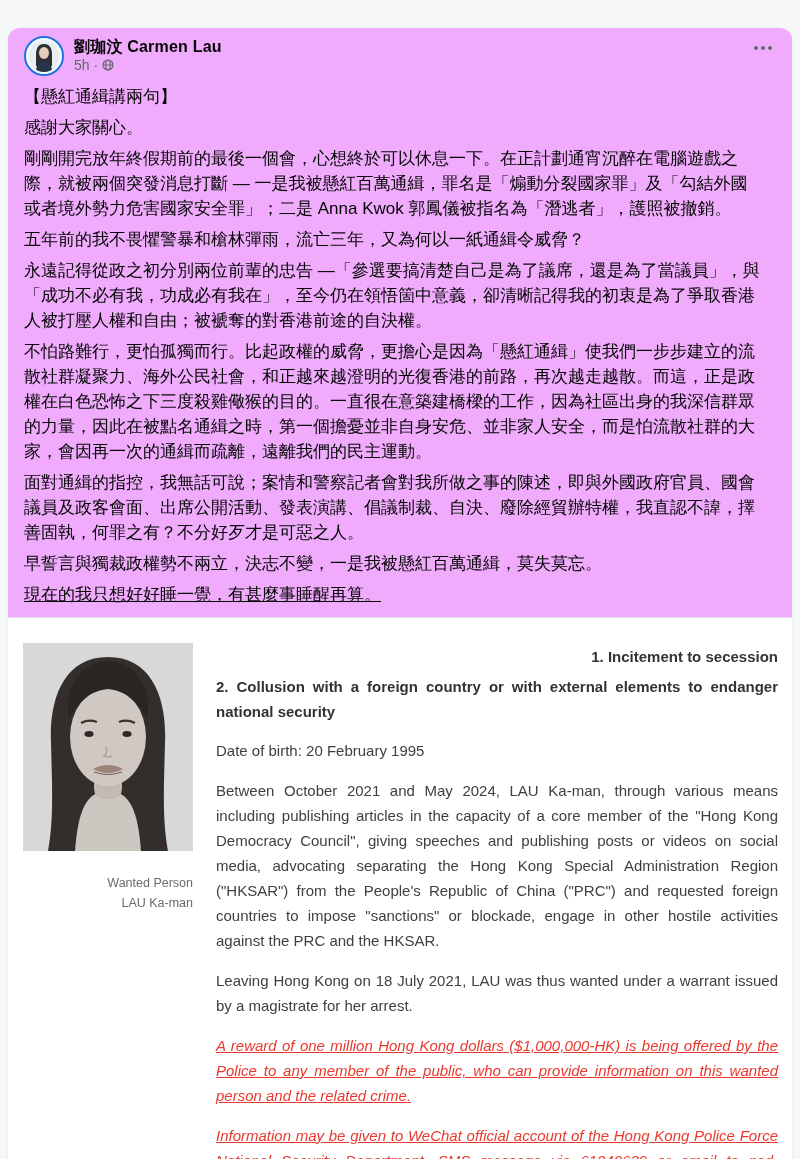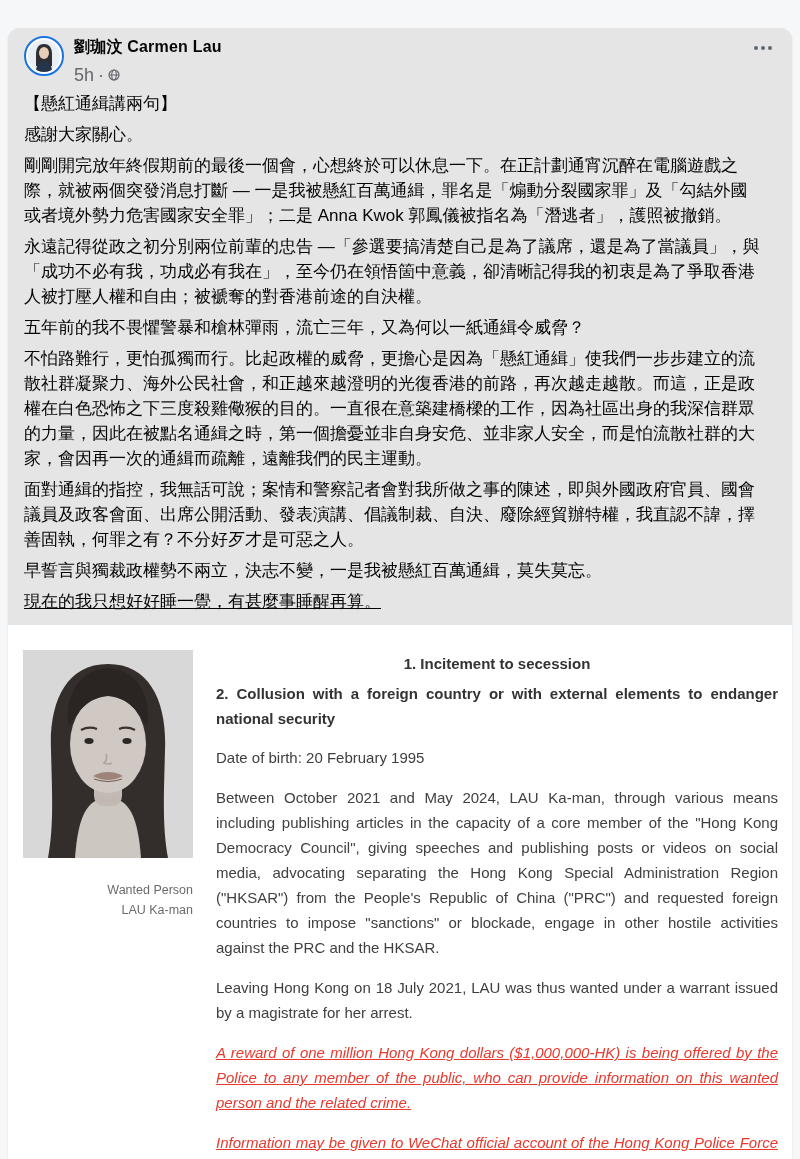--- a/index.html
+++ b/index.html
@@ -4,38 +4,38 @@
 <style>
   * { box-sizing: border-box; }
   html,body { margin:0; padding:0; }
   body {
     width:800px; height:1159px; overflow:hidden;
     background:#f6f7f9;
     font-family:"Liberation Sans", sans-serif;
   }
   .card {
     margin:28px 8px 0;
-    background:#e5e5e5;
+    background:#f0abfc;
     border-radius:12px 12px 0 0;
     box-shadow:0 1px 2px rgba(0,0,0,.12);
     height:1131px;
     overflow:hidden;
   }
   
   .header { display:flex; align-items:flex-start; padding:8px 16px 0 16px; }
   .avatar-ring {
     width:40px; height:40px; border-radius:50%;
     border:2px solid #1b74e4;
     display:flex; align-items:center; justify-content:center;
     background:#fff; flex:0 0 auto; cursor:pointer;
   }
   .avatar-ring svg { border-radius:50%; display:block; }
   .hinfo { margin-left:10px; flex:1; }
   .author { font-size:16px; font-weight:bold; color:#050505; line-height:21px; letter-spacing:.2px; }
-  .meta { display:flex; align-items:center; gap:4px; margin-top:10px; color:#65676b; font-size:18px; line-height:16px; }
+  .meta { display:flex; align-items:center; gap:4px; margin-top:0; color:#65676b; font-size:14px; line-height:16px; }
   .more-btn { display:flex; gap:3px; padding:10px 4px; cursor:pointer; align-items:center; }
   .more-btn i { width:4px; height:4px; border-radius:50%; background:#606770; display:block; }
   
   .post-body {
     padding:8px 16px 8px 16px;
     font-size:17px; line-height:25px; color:#050505;
   }
   .post-body p { margin:0 16px 6px 0; }
   .post-body p:last-child { margin-bottom:2px;text-decoration:underline; }
   
@@ -95,22 +95,22 @@
       <i></i>
         <i></i>
         <i></i>
     </div>
   </div>
 
   <div class="post-body">
     <p>【懸紅通緝講兩句】</p>
     <p>感謝大家關心。</p>
     <p>剛剛開完放年終假期前的最後一個會，心想終於可以休息一下。在正計劃通宵沉醉在電腦遊戲之際，就被兩個突發消息打斷 — 一是我被懸紅百萬通緝，罪名是「煽動分裂國家罪」及「勾結外國或者境外勢力危害國家安全罪」；二是 Anna Kwok 郭鳳儀被指名為「潛逃者」，護照被撤銷。</p>
+    <p>五年前的我不畏懼警暴和槍林彈雨，流亡三年，又為何以一紙通緝令威脅？</p>
     <p>永遠記得從政之初分別兩位前輩的忠告 —「參選要搞清楚自己是為了議席，還是為了當議員」，與「成功不必有我，功成必有我在」，至今仍在領悟箇中意義，卻清晰記得我的初衷是為了爭取香港人被打壓人權和自由；被褫奪的對香港前途的自決權。</p>
-    <p>五年前的我不畏懼警暴和槍林彈雨，流亡三年，又為何以一紙通緝令威脅？</p>
     <p>不怕路難行，更怕孤獨而行。比起政權的威脅，更擔心是因為「懸紅通緝」使我們一步步建立的流散社群凝聚力、海外公民社會，和正越來越澄明的光復香港的前路，再次越走越散。而這，正是政權在白色恐怖之下三度殺雞儆猴的目的。一直很在意築建橋樑的工作，因為社區出身的我深信群眾的力量，因此在被點名通緝之時，第一個擔憂並非自身安危、並非家人安全，而是怕流散社群的大家，會因再一次的通緝而疏離，遠離我們的民主運動。</p>
     <p>面對通緝的指控，我無話可說；案情和警察記者會對我所做之事的陳述，即與外國政府官員、國會議員及政客會面、出席公開活動、發表演講、倡議制裁、自決、廢除經貿辦特權，我直認不諱，擇善固執，何罪之有？不分好歹才是可惡之人。</p>
     <p>早誓言與獨裁政權勢不兩立，決志不變，一是我被懸紅百萬通緝，莫失莫忘。</p>
     <p>現在的我只想好好睡一覺，有甚麼事睡醒再算。</p>
   </div>
 
   <div class="attachment">
 
     <div class="photo-col">
       <svg width="170" height="208" viewBox="0 0 170 208">
@@ -128,21 +128,21 @@
         <path d="M70,126 Q85,134 100,126 Q93,122 85,122 Q77,122 70,126 Z" fill="#9d837a"></path>
         <path d="M71,129 Q85,134 99,129" stroke="#6f5a52" stroke-width="1" fill="none"></path>
       </svg>
       <div class="photo-caption">
         <div>Wanted Person</div>
         <div>LAU Ka-man</div>
       </div>
     </div>
 
     <div class="notice-col">
-      <p class="charge" style="text-align:center">1. Incitement to secession</p>
+      <p class="charge" style="text-align:right">1. Incitement to secession</p>
       <p class="charge">2. Collusion with a foreign country or with external elements to endanger national security</p>
       <p class="dob">Date of birth: 20 February 1995</p>
       <p class="npara first">Between October 2021 and May 2024, LAU Ka-man, through various means including publishing articles in the capacity of a core member of the "Hong Kong Democracy Council", giving speeches and publishing posts or videos on social media, advocating separating the Hong Kong Special Administration Region ("HKSAR") from the People's Republic of China ("PRC") and requested foreign countries to impose "sanctions" or blockade, engage in other hostile activities against the PRC and the HKSAR.</p>
       <p class="npara">Leaving Hong Kong on 18 July 2021, LAU was thus wanted under a warrant issued by a magistrate for her arrest.</p>
       <p class="reward">A reward of one million Hong Kong dollars ($1,000,000-HK) is being offered by the Police to any member of the public, who can provide information on this wanted person and the related crime.</p>
       <p class="reward">Information may be given to WeChat official account of the Hong Kong Police Force National Security Department, SMS message via 61040639 or email to nsd-reward@police.gov.hk.</p>
 
     </div>
 
   </div>

